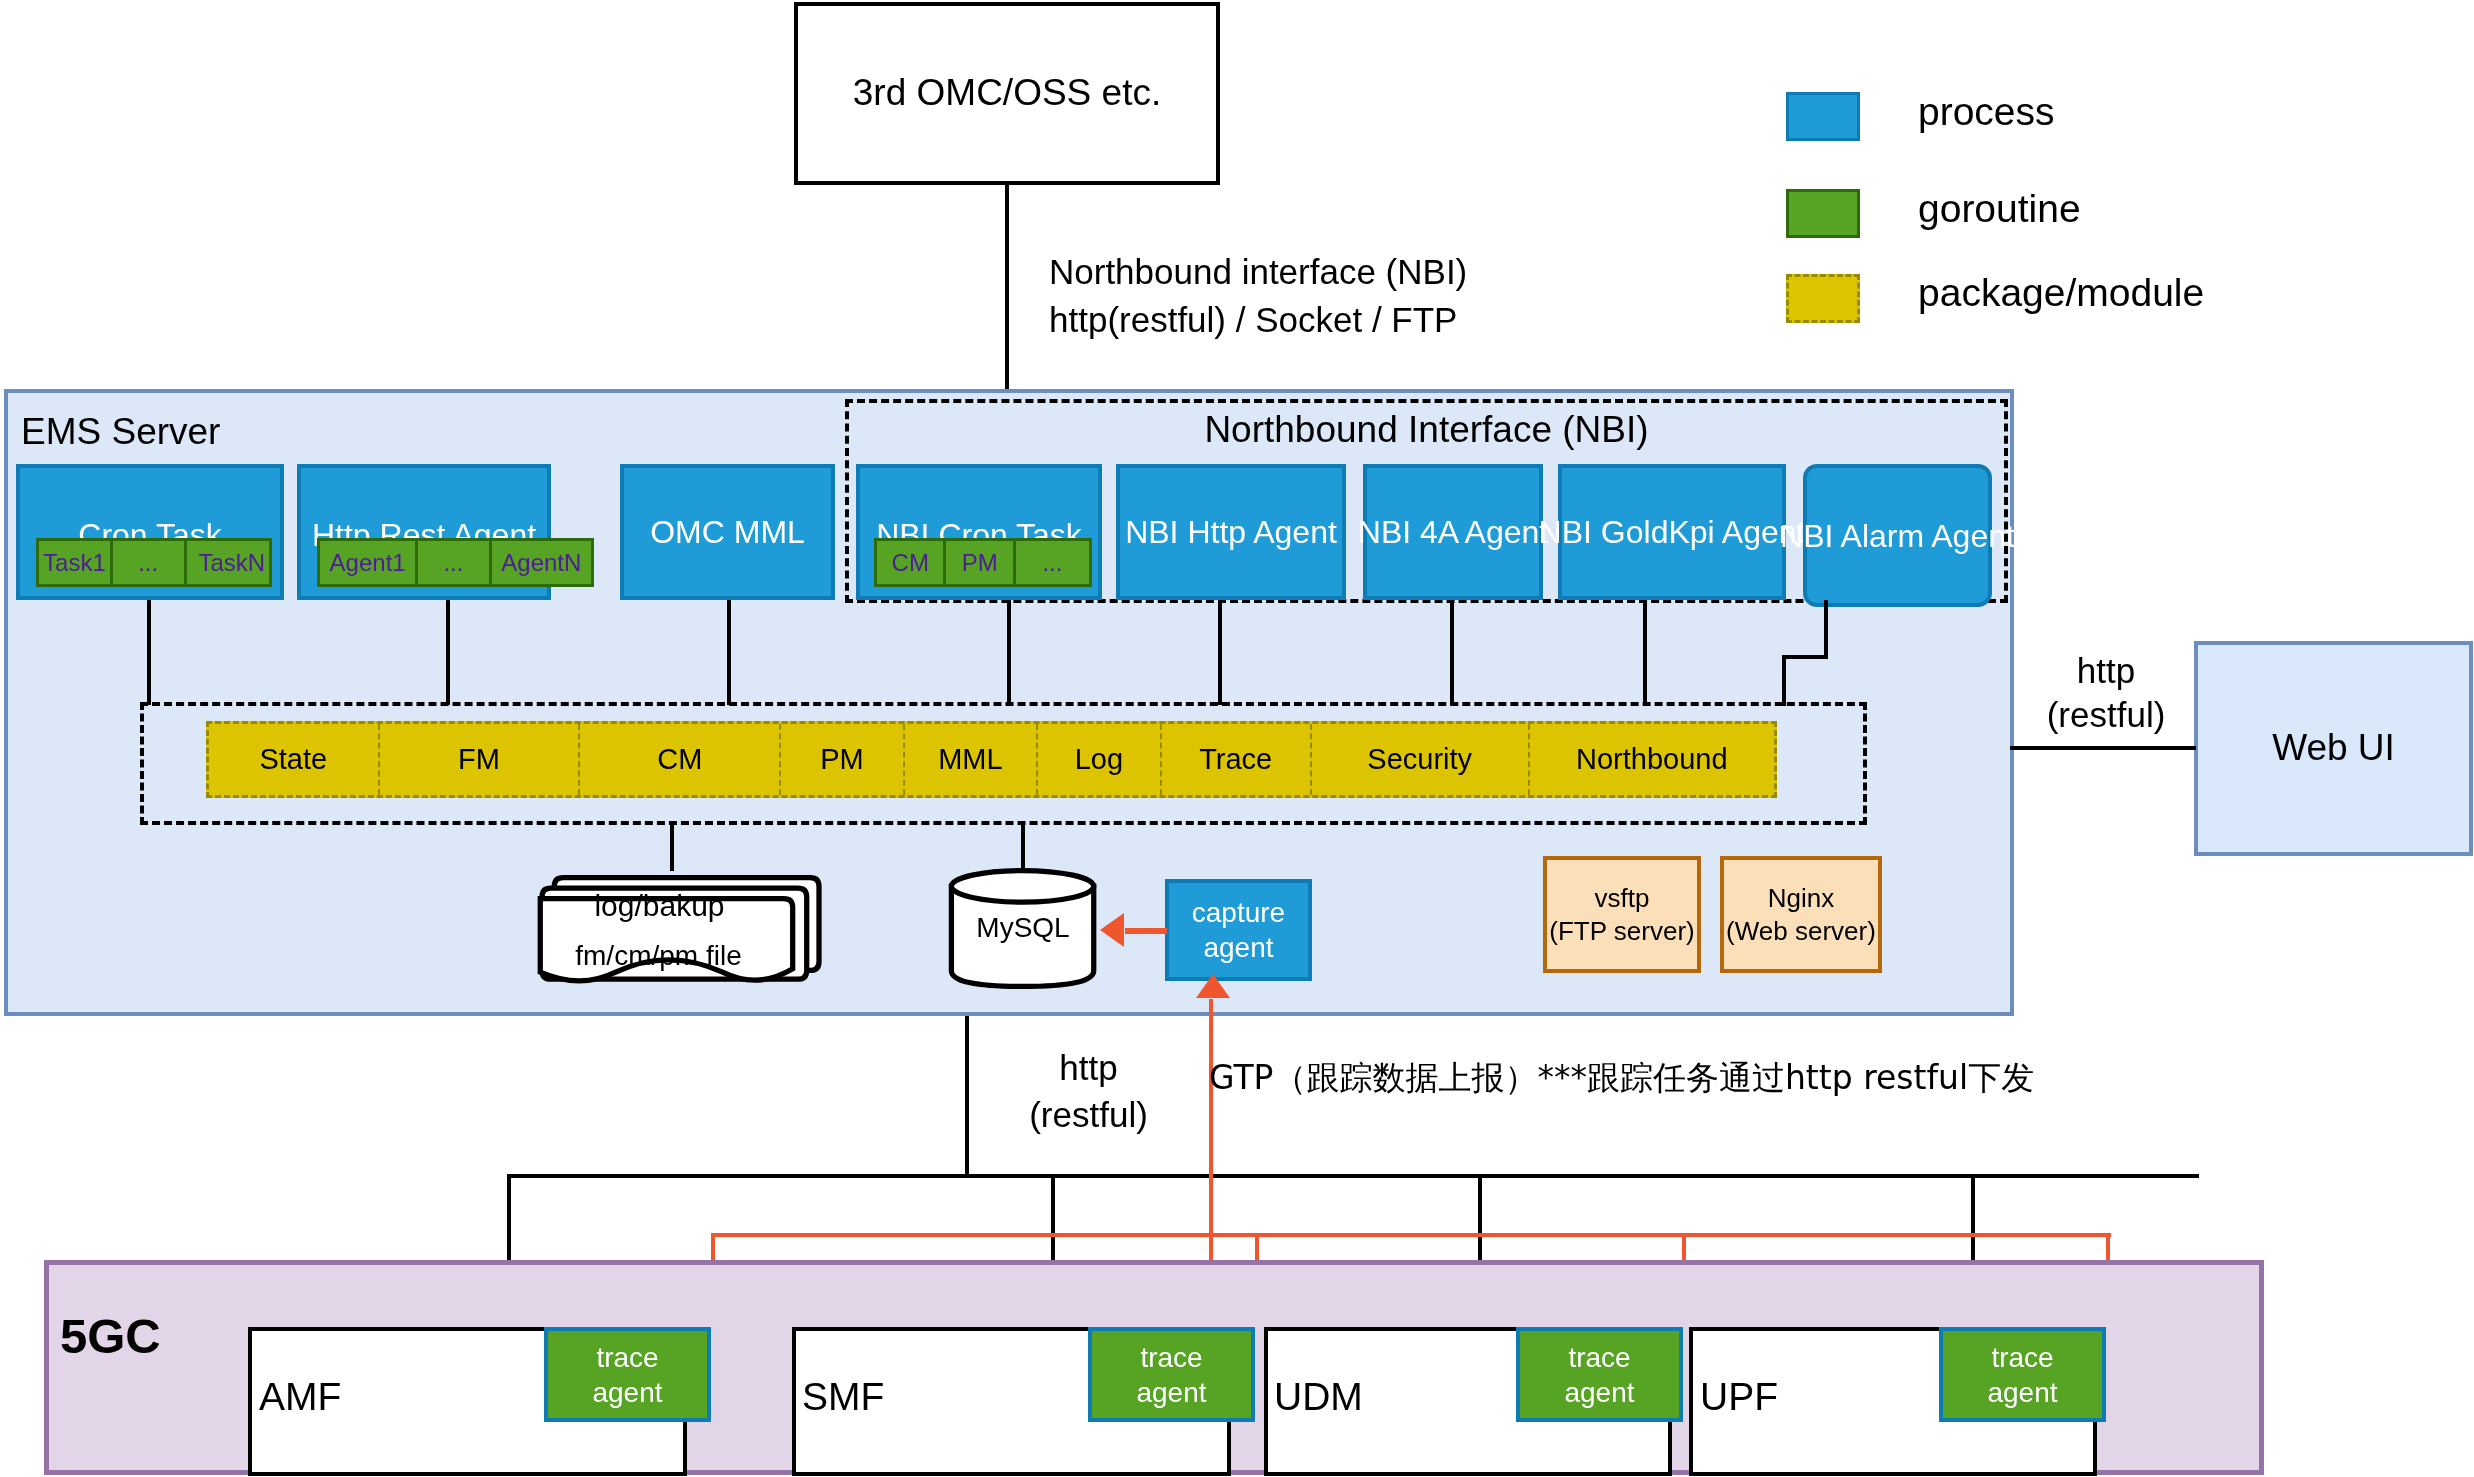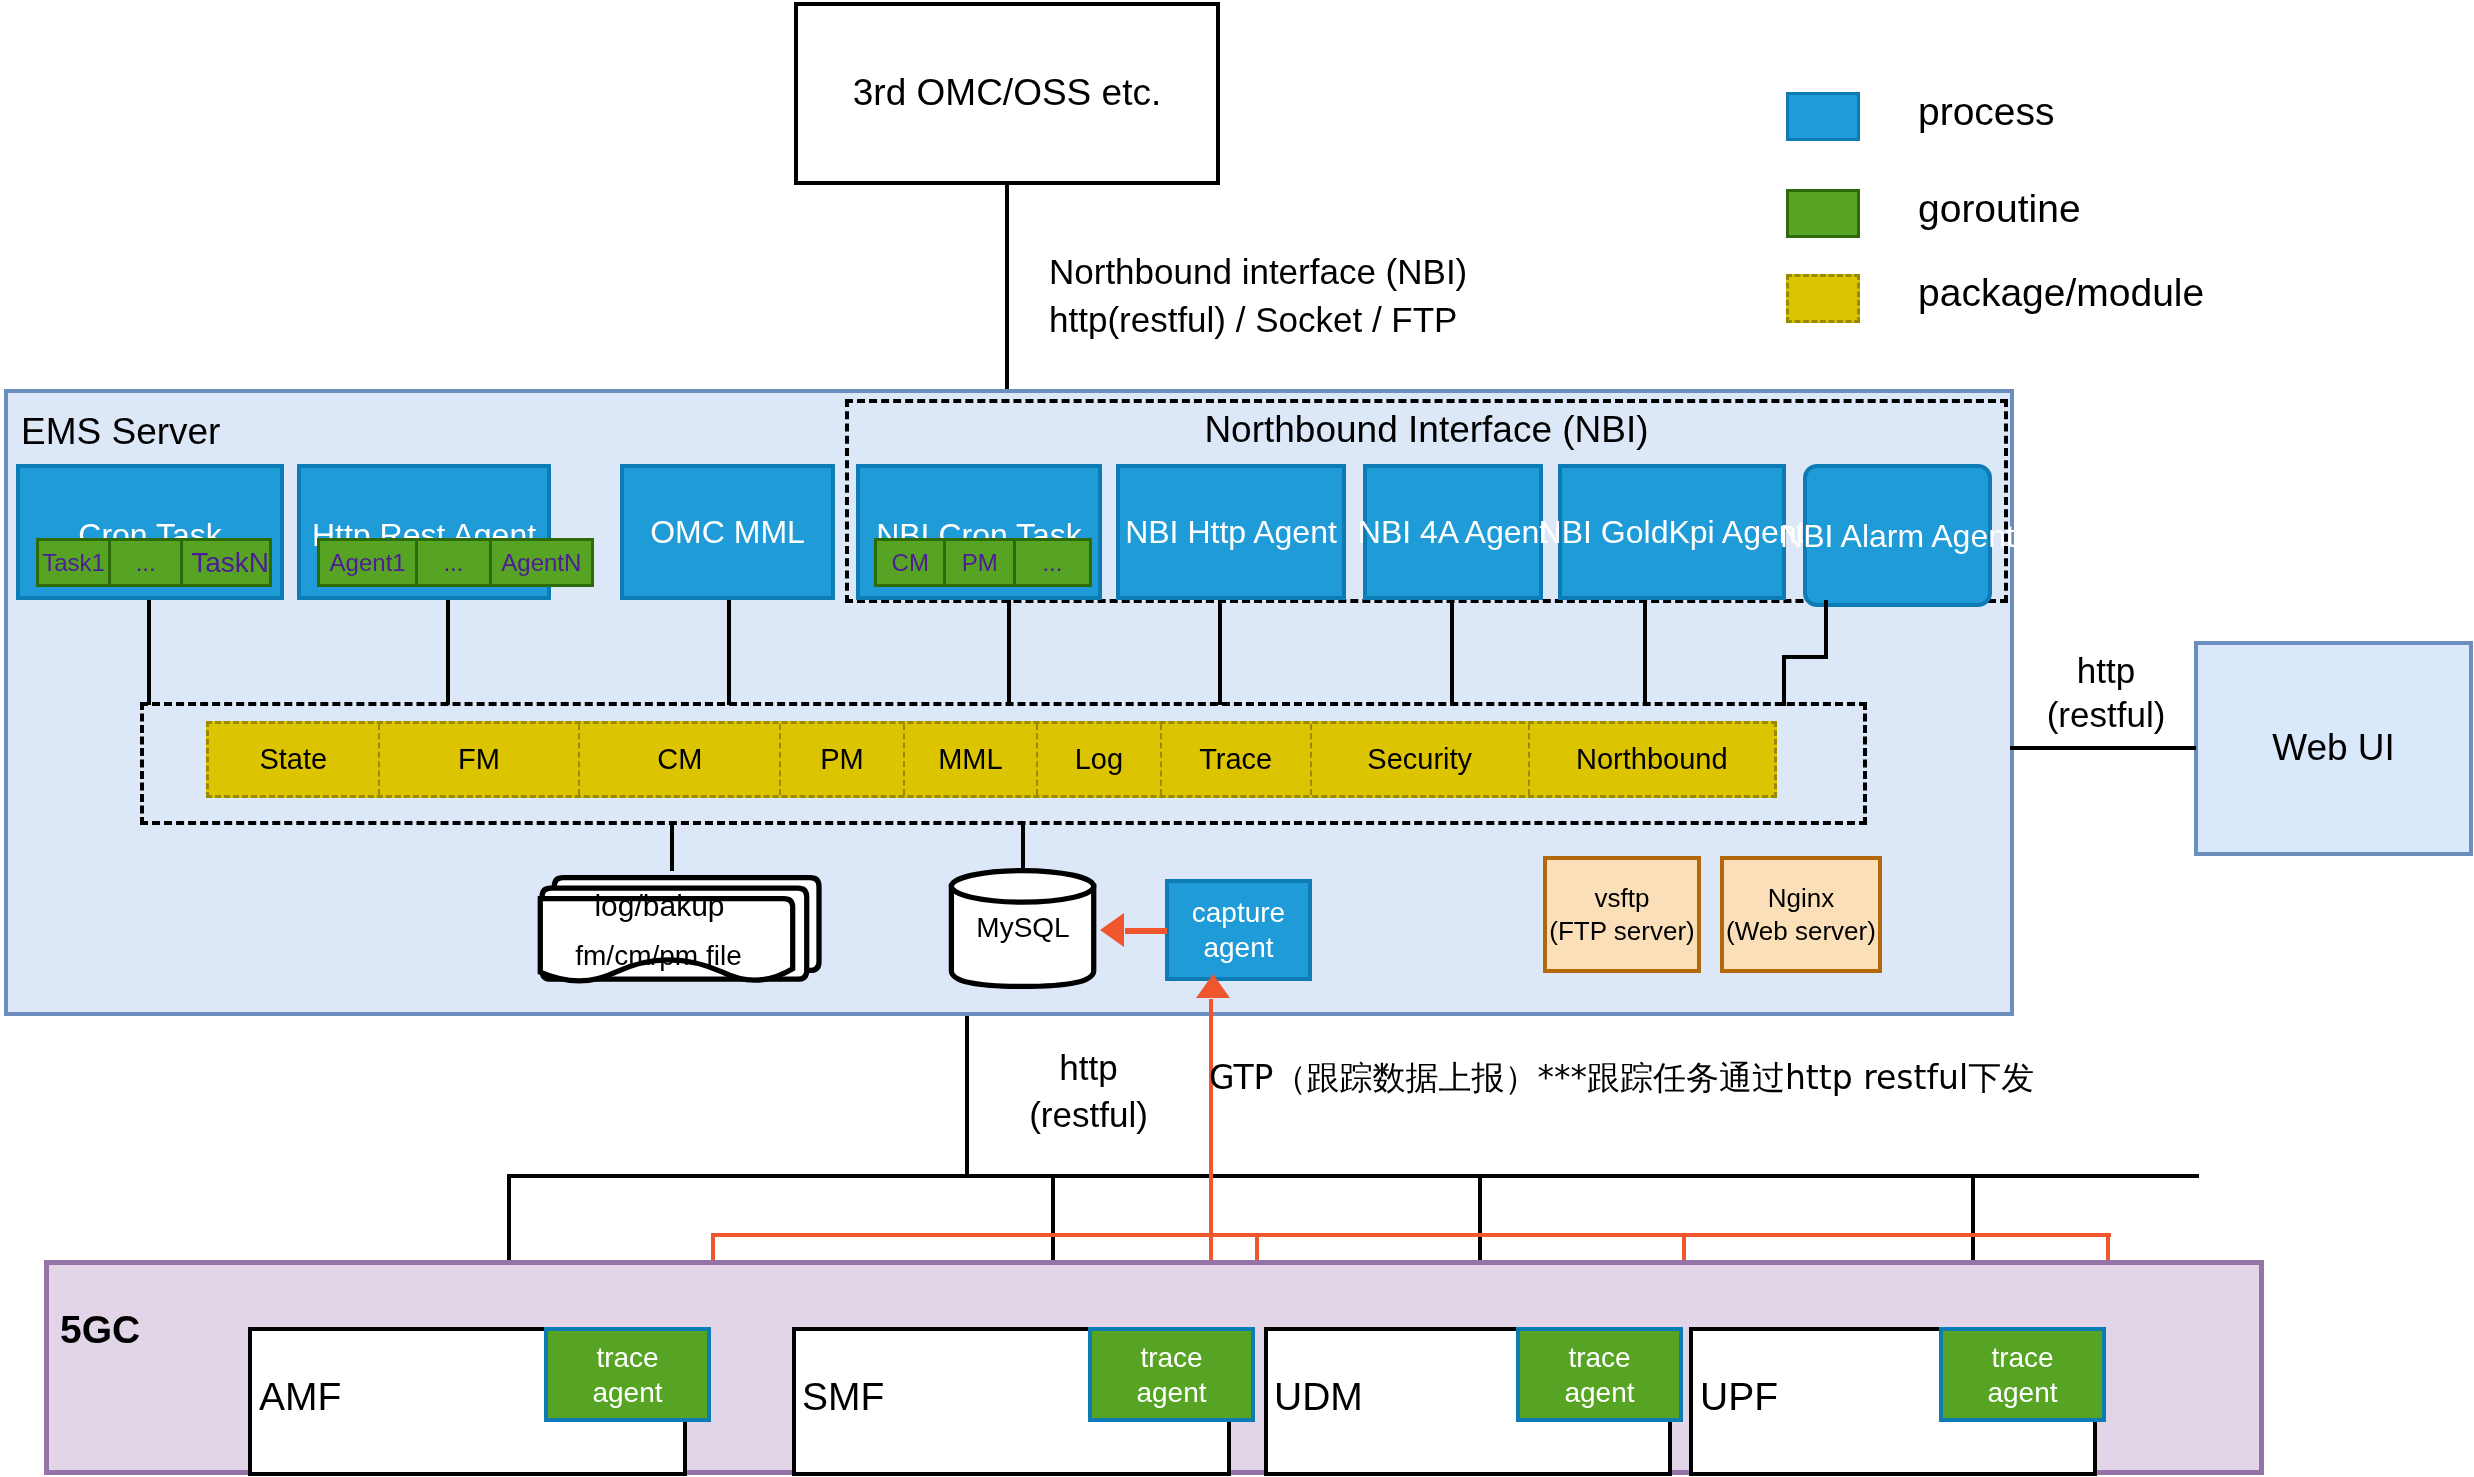--- a/index.html
+++ b/index.html
@@ -68,21 +68,21 @@
   <div class="abs txt" style="left:21px;top:409px;font-size:37px;">EMS Server</div>
 
   <div class="abs dashbox" style="left:845px;top:399px;width:1163px;height:204px;"></div>
   <div class="abs txt ctr" style="left:845px;top:409px;width:1163px;height:42px;font-size:37px;">Northbound Interface (NBI)</div>
 
   <div class="abs procbox col ctr" style="left:16px;top:464px;width:268px;height:136px;">
     <span class="txt" style="color:#fff;font-size:32px;margin-top:5.3px;">Cron Task</span>
     <div class="abs" style="left:16px;bottom:8.8px;width:236px;height:49px;display:flex;">
       <div class="goroutine ctr" style="flex:1;font-size:24px;">Task1</div>
       <div class="goroutine ctr" style="flex:1;font-size:24px;border-left:none;">...</div>
-      <div class="goroutine ctr" style="flex:1.05;font-size:28px;border-left:none;padding-left:8px;">TaskN</div>
+      <div class="goroutine ctr" style="flex:1.05;font-size:24px;border-left:none;padding-left:8px;">TaskN</div>
     </div>
   </div>
 
   <div class="abs procbox col ctr" style="left:297px;top:464px;width:254px;height:136px;">
     <span class="txt" style="color:#fff;font-size:32px;margin-top:5.3px;">Http Rest Agent</span>
     <div class="abs" style="left:16px;bottom:8.8px;width:277px;height:49px;display:flex;">
       <div class="goroutine ctr" style="flex:1.15;font-size:24px;">Agent1</div>
       <div class="goroutine ctr" style="flex:0.85;font-size:24px;border-left:none;">...</div>
       <div class="goroutine ctr" style="flex:1.2;font-size:24px;border-left:none;">AgentN</div>
     </div>
@@ -204,21 +204,21 @@
   <div class="arrow-up" style="left:1196px;top:974px;"></div>
   <div class="abs oline-h" style="left:711px;top:1233px;width:1400px;"></div>
   <div class="abs oline-v" style="left:711px;top:1233px;height:101px;"></div>
   <div class="abs oline-v" style="left:1255px;top:1233px;height:104px;"></div>
   <div class="abs oline-v" style="left:1682px;top:1233px;height:104px;"></div>
   <div class="abs oline-v" style="left:2106px;top:1233px;height:104px;"></div>
 
   <div class="abs txt" style="left:1209px;top:1057px;font-size:33px;font-family:'DejaVu Sans',sans-serif;">GTP（跟踪数据上报）***跟踪任务通过http restful下发</div>
 
   <div class="abs corepanel" style="left:44px;top:1260px;width:2220px;height:215px;"></div>
-  <div class="abs txt" style="left:60px;top:1306px;font-size:39px;font-weight:bold;">5GC</div>
+  <div class="abs txt" style="left:60px;top:1306px;font-size:49px;font-weight:bold;">5GC</div>
 
   <div class="abs plainbox" style="left:248px;top:1327px;width:439px;height:149px;"></div>
   <div class="abs txt" style="left:259px;top:1373px;font-size:39px;">AMF</div>
   <div class="abs goroutine-w col ctr" style="left:544px;top:1327px;width:167px;height:95px;">
     <span class="txt" style="color:#fff;font-size:28px;">trace</span>
     <span class="txt" style="color:#fff;font-size:28px;">agent</span>
   </div>
 
   <div class="abs plainbox" style="left:792px;top:1327px;width:439px;height:149px;"></div>
   <div class="abs txt" style="left:802px;top:1373px;font-size:39px;">SMF</div>

